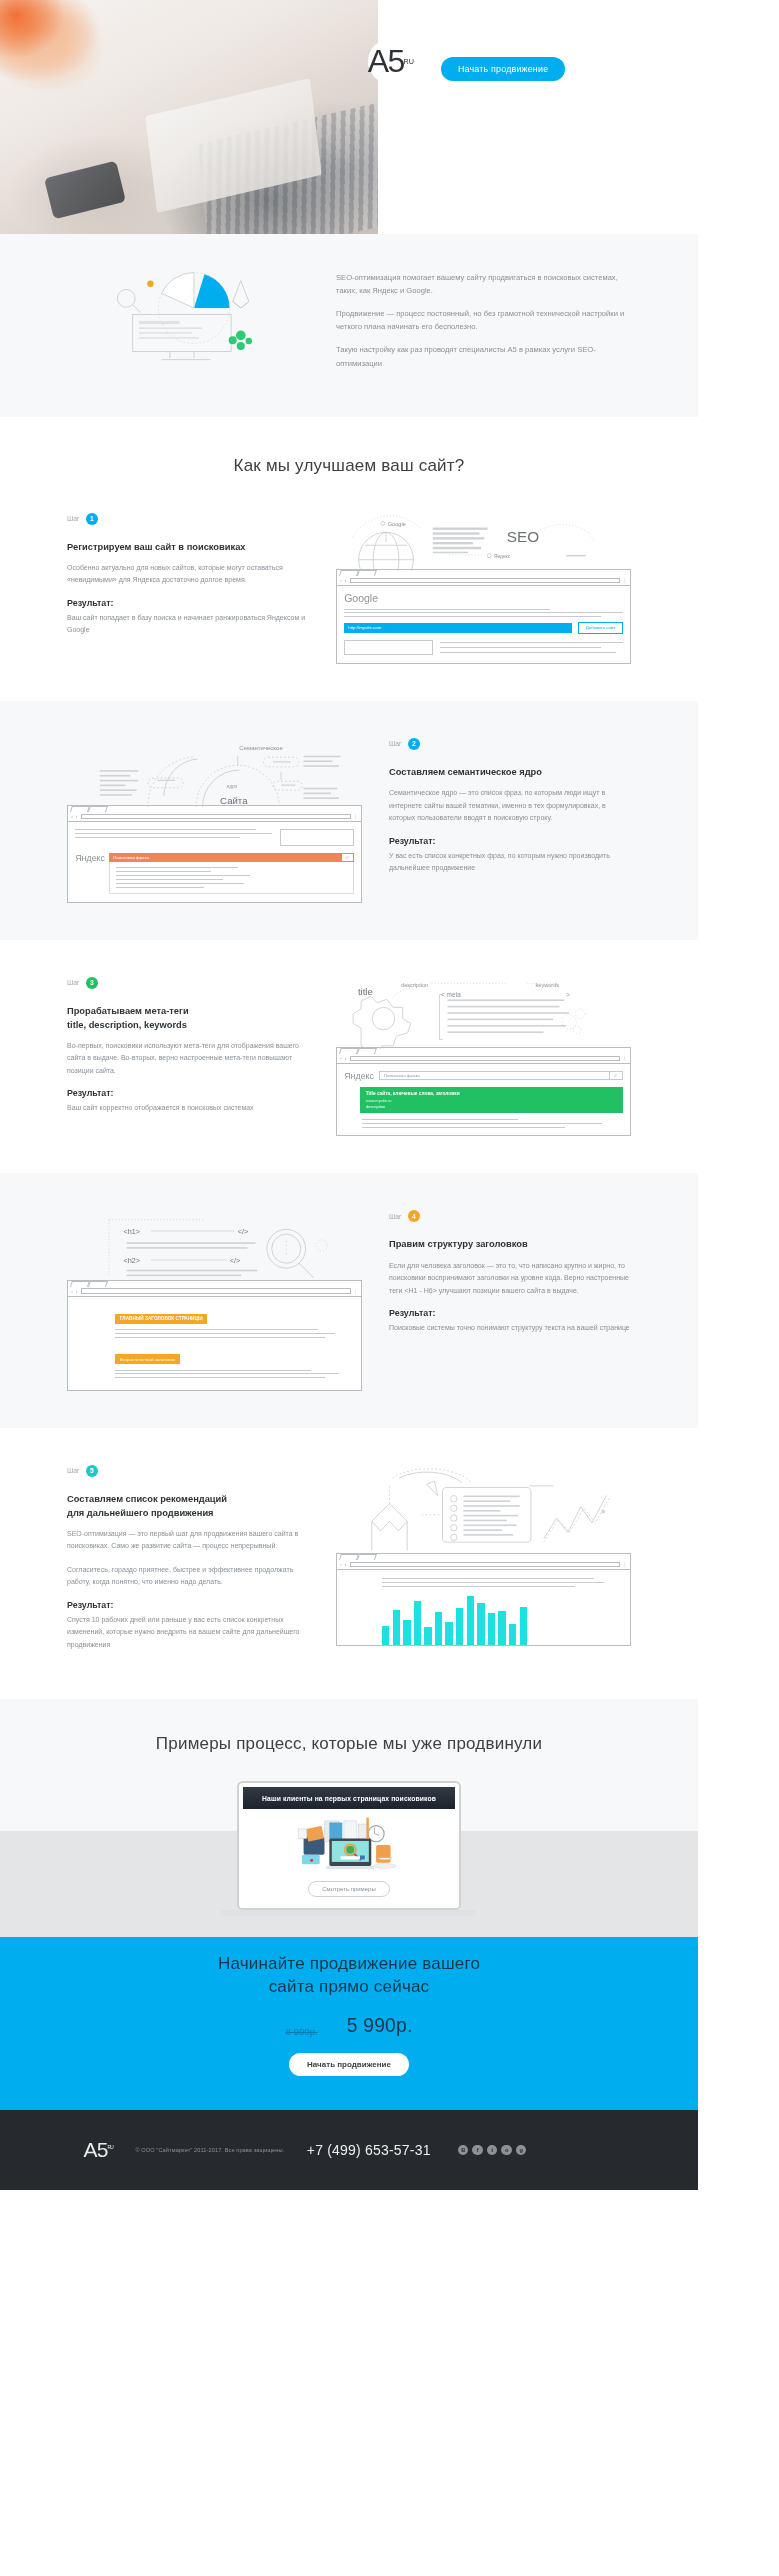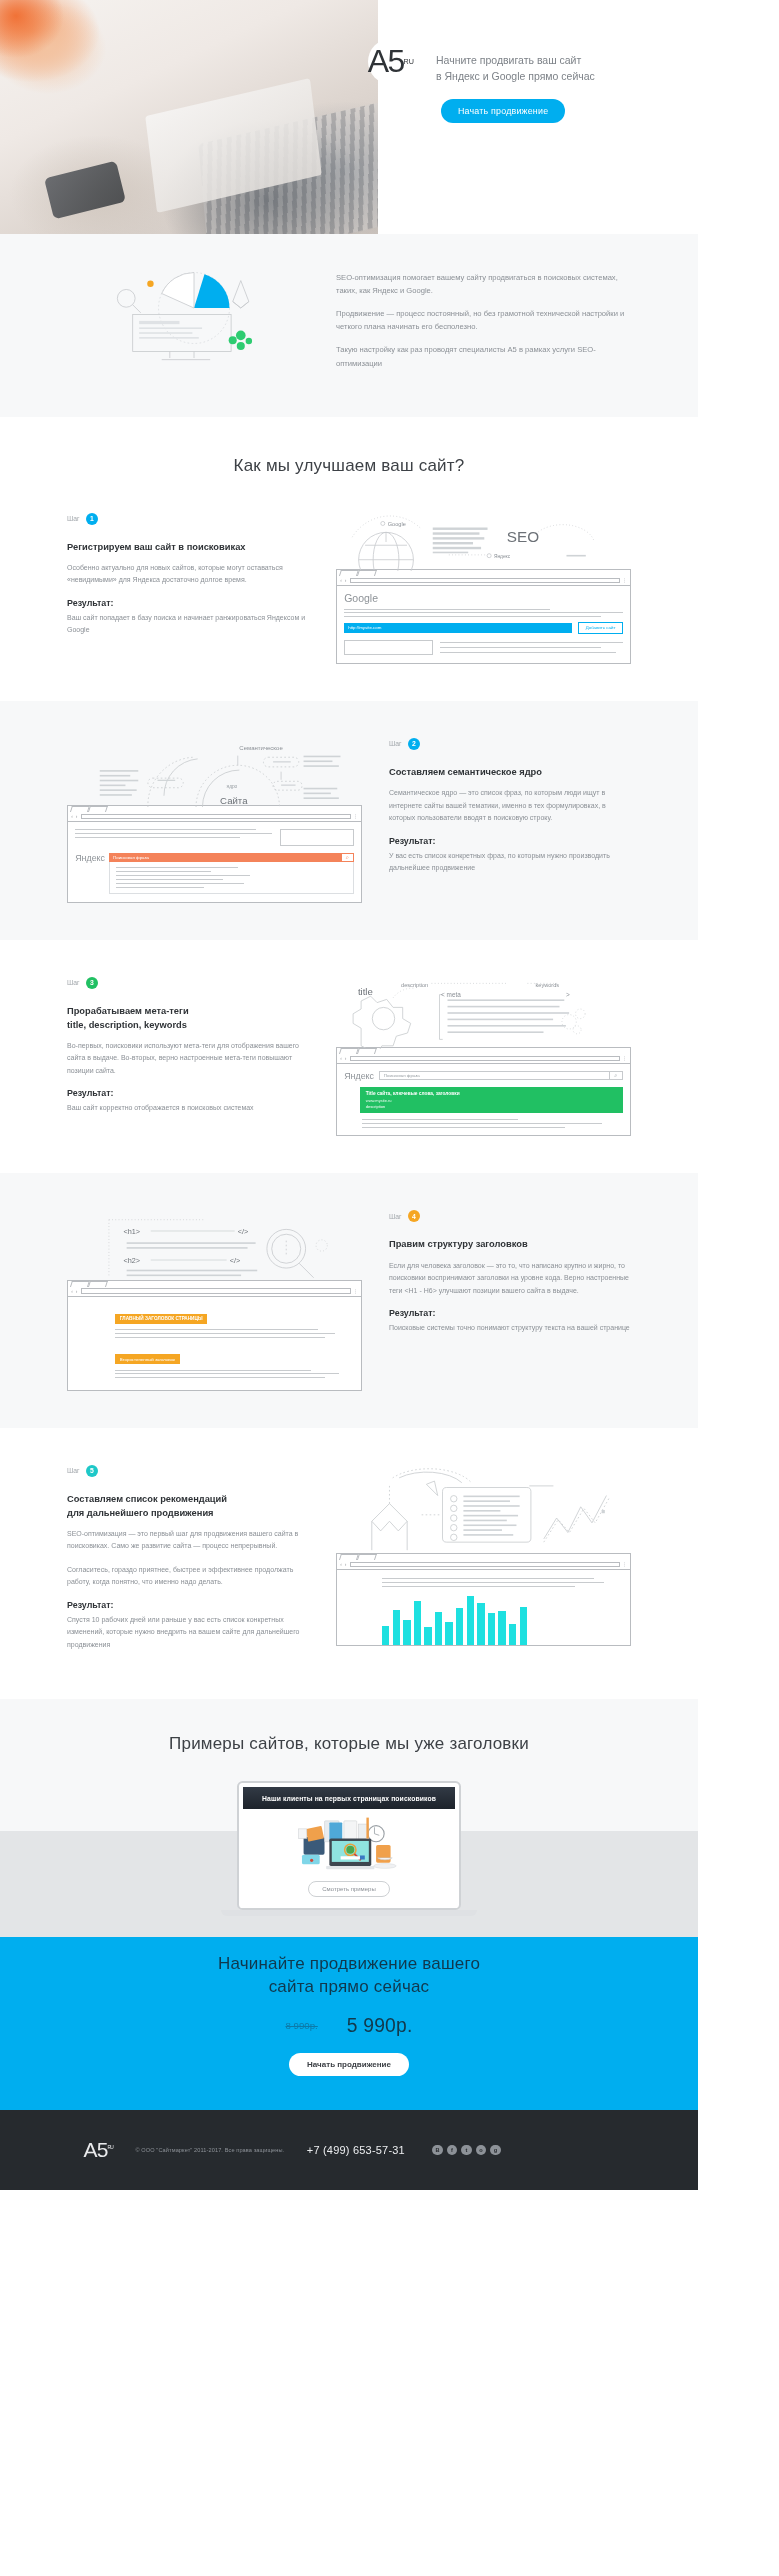--- a/index.html
+++ b/index.html
@@ -127,35 +127,35 @@
   .lap-art { width:105px; height:58px; position:relative; }
   .btn-ghost {
     border:0.8px solid #cdd0d3; background:#fff; border-radius:10.5px;
     padding:4px 13.7px; font-size:6px; color:#8b9096; font-family:inherit; cursor:pointer;
   }
   .laptop-base { width:256px; height:5.6px; margin:0 auto; background:#dfe1e4; border-radius:0 0 6.4px 6.4px; position:relative; left:-16px; }
 
   
   .cta { background:#00aeef; padding:37px 0 34px 0; text-align:center; }
   .cta h2 { font-size:17px; font-weight:300; color:#10384d; line-height:1.35; letter-spacing:0.2px; }
-  .price-row { margin-top:16px; display:flex; align-items:center; justify-content:center; gap:29px; }
+  .price-row { margin-top:16px; display:flex; align-items:flex-end; justify-content:center; gap:29px; }
   .price-old { font-size:9.7px; color:#0c7aa8; text-decoration:line-through; }
   .price-new { font-size:19.3px; color:#12394c; font-weight:400; letter-spacing:0.2px; }
   .btn-white {
     margin-top:16px; background:#fff; color:#3d4146; border:none; border-radius:13px;
     padding:7.2px 17.7px; font-size:8px; font-family:inherit; cursor:pointer; font-weight:600;
   }
 
   
   .footer { background:#262a2e; height:80px; display:flex; align-items:center; }
   .footer-inner { width:531px; margin:0 auto; display:flex; align-items:center; gap:22.5px; }
   .footer-logo { font-size:21px; font-weight:300; color:#e9eaec; letter-spacing:-0.8px; }
   .footer-logo sup { font-size:4.8px; vertical-align:super; }
   .footer-copy { font-size:5.6px; color:#8d9298; letter-spacing:0.1px; }
-  .footer-phone { font-size:11px; color:#eceef0; white-space:nowrap; letter-spacing:0.2px;text-align:right; }
+  .footer-phone { font-size:14px; color:#eceef0; white-space:nowrap; letter-spacing:0.2px;text-align:right; }
   .socials { display:flex; gap:4px; margin-left:4.8px; }
   .soc {
     width:10.5px; height:10.5px; border-radius:50%; background:#8d9298; color:#262a2e;
     font-size:5.6px; display:flex; align-items:center; justify-content:center; font-weight:700;
     cursor:pointer;
   }
 </style>
 </head>
 <body>
 
@@ -166,24 +166,20 @@
       <div class="kbd"></div>
       <div class="screen"></div>
       <div class="phone"></div>
       <div class="hand"></div>
       <div class="orange"></div>
     </div>
     <div class="hero-content">
       <div class="hero-logo">
         <span>A5</span>
           <sup>RU</sup>
-      </div>
-      <div class="hero-sub">
-        <span>Начните продвигать ваш сайт</span><br>
-        <span>в Яндекс и Google прямо сейчас</span>
       </div>
       <button class="btn-primary">Начать продвижение</button>
     </div>
   </section>
 
   <section class="intro">
     <div class="intro-inner">
       <div class="intro-ill">
         <svg width="242" height="105" viewBox="0 0 300 130">
           <circle cx="150" cy="52" r="44" fill="none" stroke="#d7dadd" stroke-width="1" stroke-dasharray="2 3"></circle>
@@ -623,21 +619,21 @@
                   <div title="14: 60" style="flex: 1 1 0%; background: rgb(30, 224, 224); height: 75%;"></div>
                 </div>
             </div>
           </div>
         </div>
       </div>
     </div>
   </section>
 
   <section class="examples">
-    <h2 class="sec-title">Примеры сайтов, которые мы уже заголовки</h2>
+    <h2 class="sec-title">Примеры процесс, которые мы уже продвинули</h2>
     <div class="laptop-wrap">
       <div class="laptop-band"></div>
       <div class="laptop">
         <div class="laptop-screen">
           <div class="lap-hdr">Наши клиенты на первых страницах поисковиков</div>
           <div class="lap-body">
             <div class="lap-art">
               <svg width="105" height="58" viewBox="0 0 130 72">
                 <rect x="8" y="26" width="26" height="22" rx="2" fill="#3b5a79"></rect>
                 <rect x="12" y="14" width="20" height="16" rx="1" fill="#f0a04b" transform="rotate(-12 22 22)"></rect>

